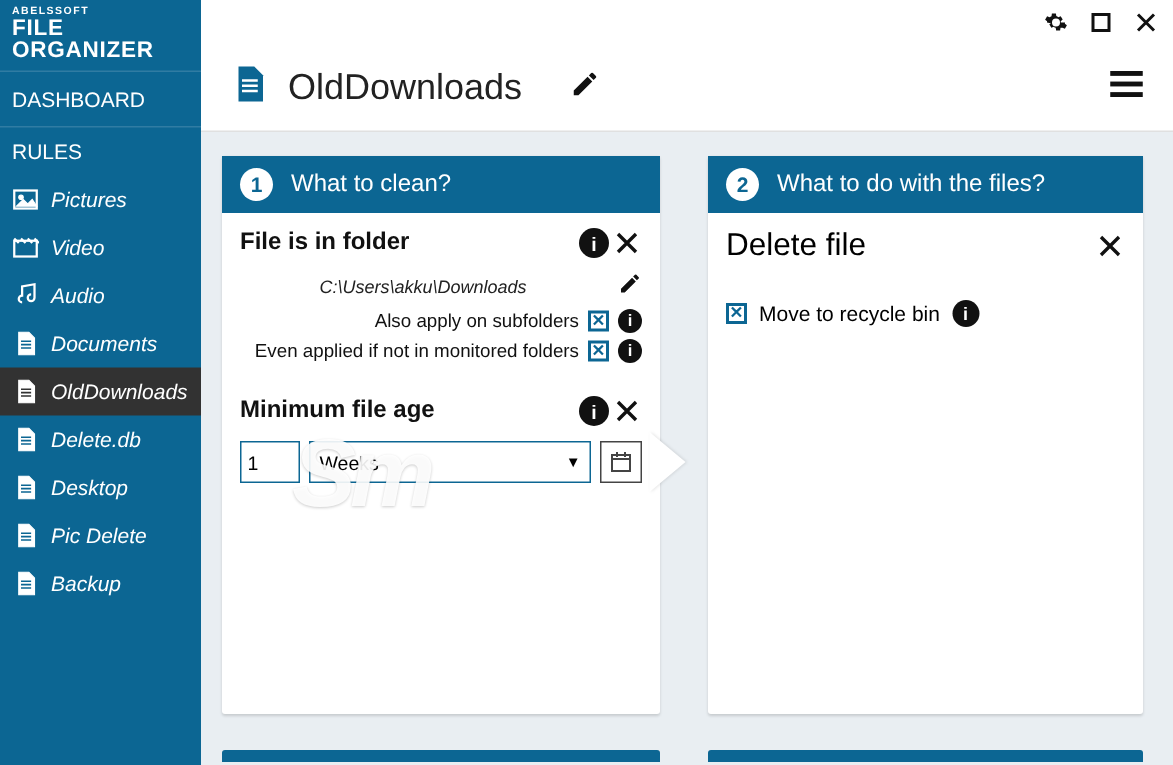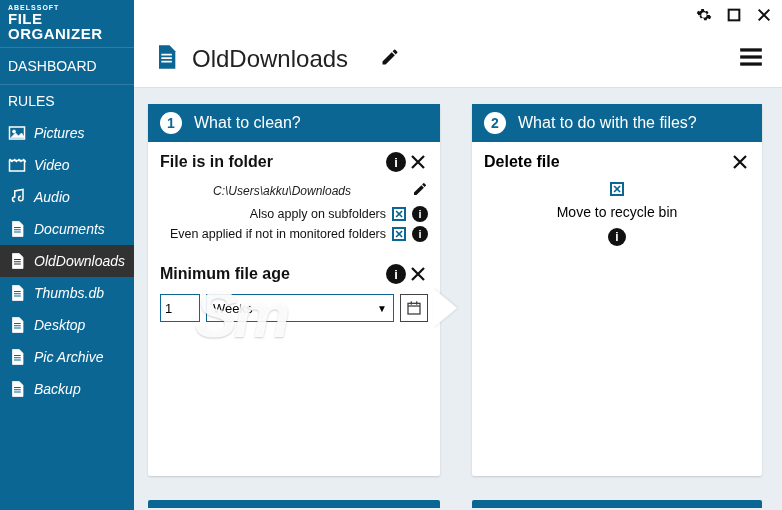--- a/index.html
+++ b/index.html
@@ -60,22 +60,22 @@
 
   .select-row { display:flex; gap:6px; margin-top:10px; }
   .num-input { width:40px; border:1px solid #0c6693; height:28px; font-size:13px; padding:0 4px; }
   .unit-select { flex:1; border:1px solid #0c6693; height:28px; background:#fff; display:flex; align-items:center; justify-content:space-between; padding:0 6px; font-size:13px; cursor:pointer; }
   .unit-select .caret { font-size:10px; }
   .cal-btn { width:28px; height:28px; border:1px solid #444; display:flex; align-items:center; justify-content:center; cursor:pointer; background:#fff; }
   .cal-btn svg { width:16px; height:16px; fill:#444; }
 
   .action-row { padding: 10px 12px; }
   .action-title-row { display:flex; align-items:center; }
-  .action-title { font-size:16px; font-weight:bold; flex:1; }
-  .chk-row { display:flex; align-items:center; gap:8px; margin-top:10px; font-size:14px;flex-direction:column; }
+  .action-title { font-size:21px; font-weight:normal; flex:1; }
+  .chk-row { display:flex; align-items:center; gap:8px; margin-top:24px; font-size:14px; }
 
   .bottom-bar { position:absolute; bottom:2px; height:8px; background:#0c6693; border-radius:2px 2px 0 0; }
   .bottom-bar.l { left:14px; width:292px; }
   .bottom-bar.r { left:338px; width:290px; }
 
   
   .connector { position:absolute; left:299px; top:200px; width:0; height:0; border-top:20px solid transparent; border-bottom:20px solid transparent; border-left:24px solid #fff; filter: drop-shadow(1px 0 1px rgba(0,0,0,0.1)); }
 
   
   .wm { position:absolute; left:40px; top:190px; color:rgba(255,255,255,0.9); pointer-events:none; user-select:none; text-align:center;}
@@ -139,39 +139,39 @@
         </span>
       <span>OldDownloads</span>
     </div>
     <div class="rule-item">
       <span class="ic">
           <svg viewBox="0 0 24 24">
             <path d="M6 2 H15 L20 7 V22 H6 Z" fill="#fff"></path>
             <path d="M8 10 H17 M8 13 H17 M8 16 H17" stroke="#0c6693" stroke-width="1.5"></path>
           </svg>
         </span>
-      <span>Thumbs.db</span>
+      <span>Delete.db</span>
     </div>
     <div class="rule-item">
       <span class="ic">
           <svg viewBox="0 0 24 24">
             <path d="M6 2 H15 L20 7 V22 H6 Z" fill="#fff"></path>
             <path d="M8 10 H17 M8 13 H17 M8 16 H17" stroke="#0c6693" stroke-width="1.5"></path>
           </svg>
         </span>
       <span>Desktop</span>
     </div>
     <div class="rule-item">
       <span class="ic">
           <svg viewBox="0 0 24 24">
             <path d="M6 2 H15 L20 7 V22 H6 Z" fill="#fff"></path>
             <path d="M8 10 H17 M8 13 H17 M8 16 H17" stroke="#0c6693" stroke-width="1.5"></path>
           </svg>
         </span>
-      <span>Pic Archive</span>
+      <span>Pic Delete</span>
     </div>
     <div class="rule-item">
       <span class="ic">
           <svg viewBox="0 0 24 24">
             <path d="M6 2 H15 L20 7 V22 H6 Z" fill="#fff"></path>
             <path d="M8 10 H17 M8 13 H17 M8 16 H17" stroke="#0c6693" stroke-width="1.5"></path>
           </svg>
         </span>
       <span>Backup</span>
     </div>

